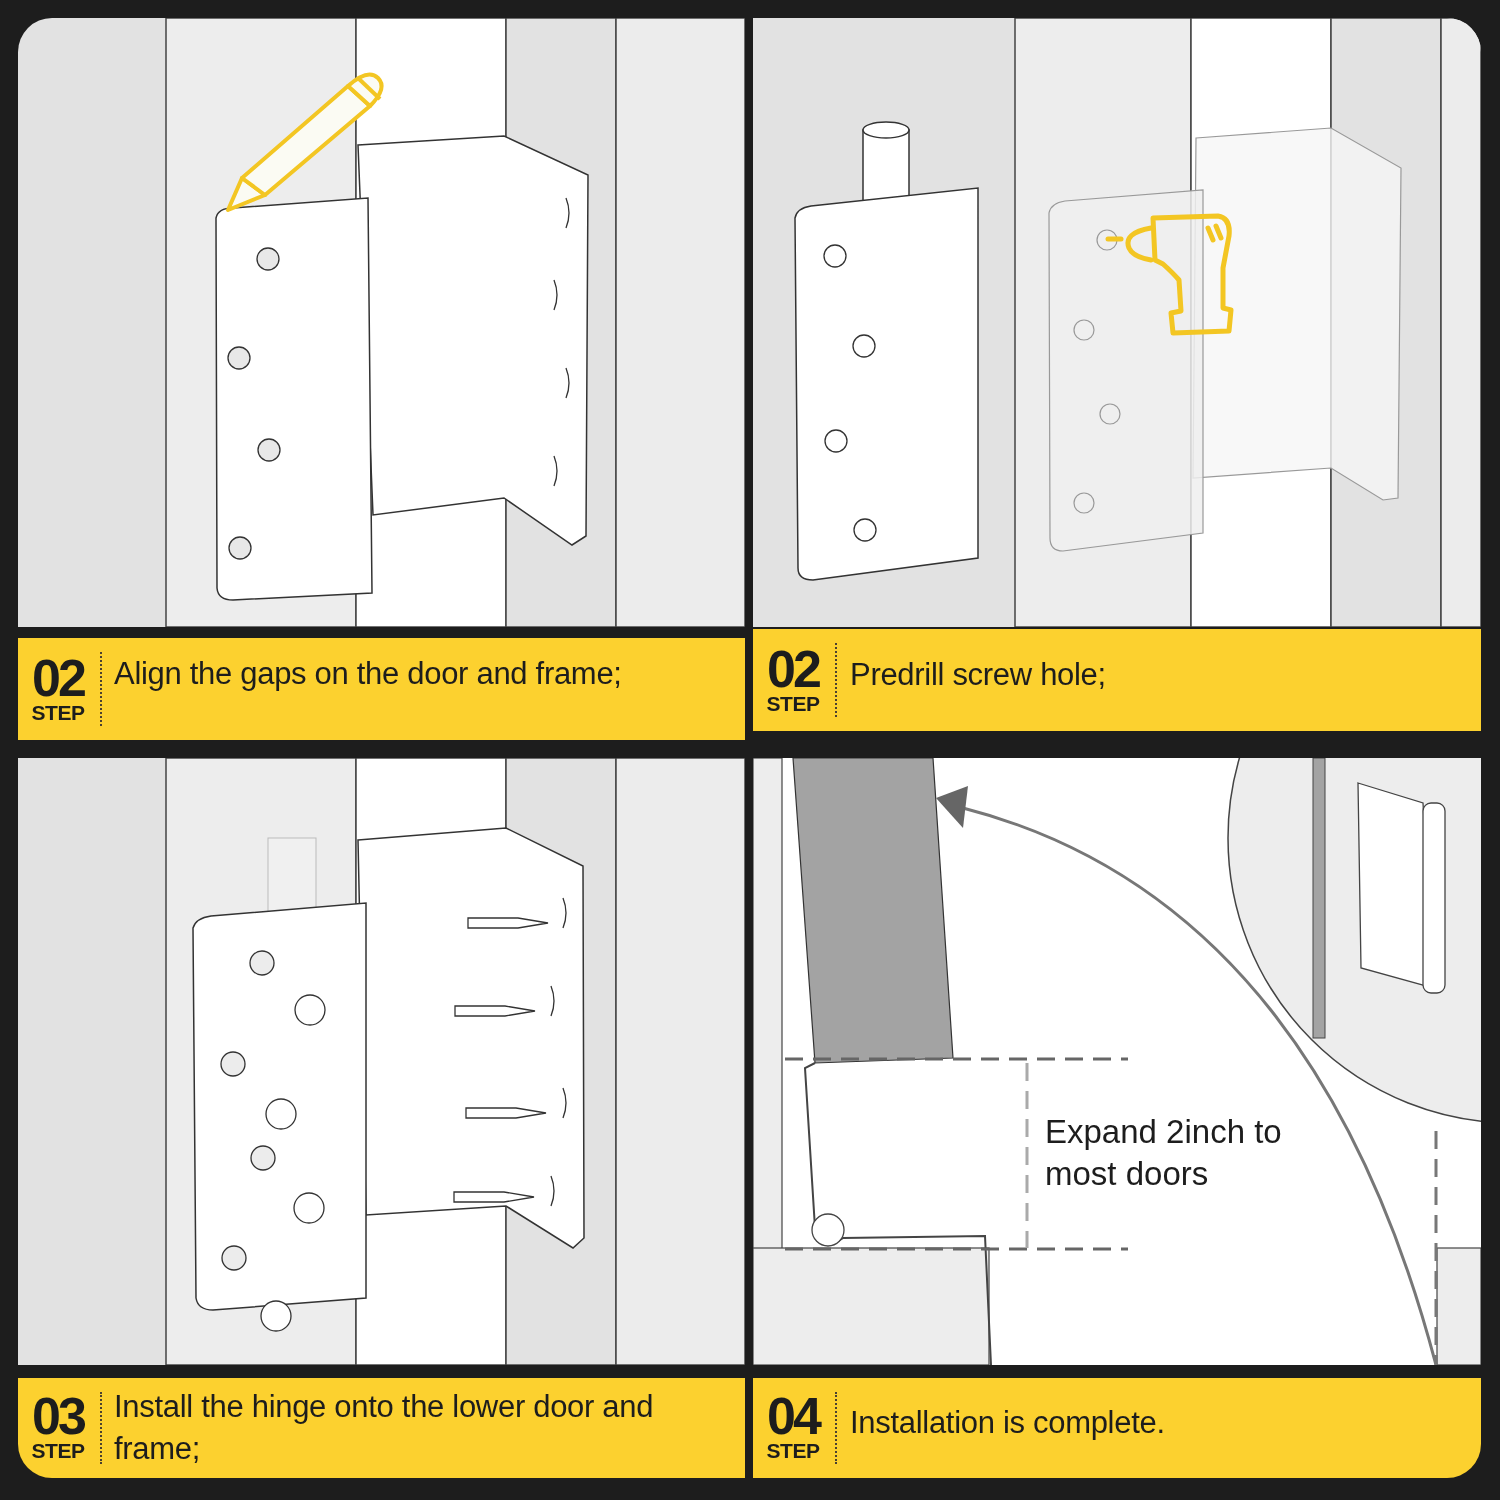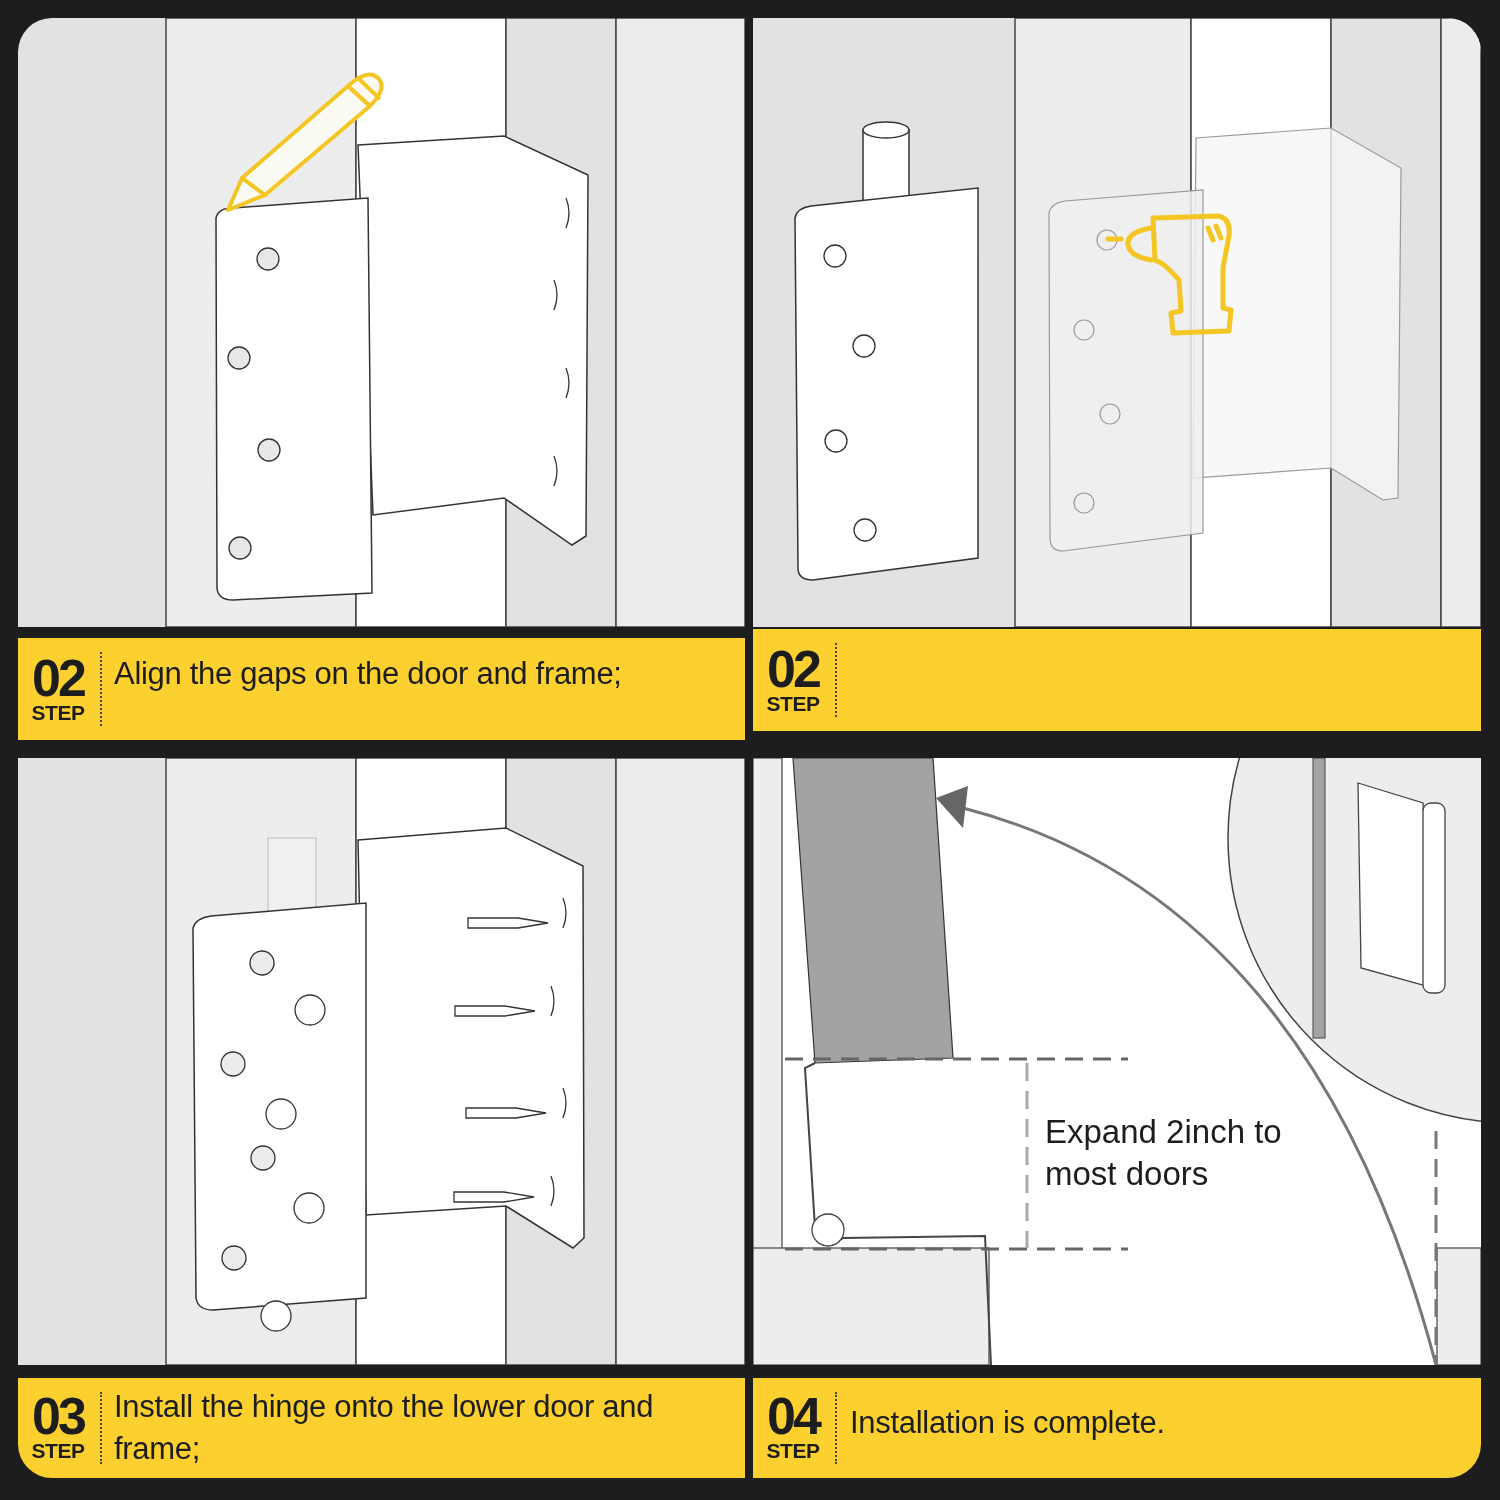--- a/index.html
+++ b/index.html
@@ -94,20 +94,21 @@
   <div class="sep" style="left:82px;top:14px;height:74px;"></div>
   <div class="txt" style="left:96px;top:15px;width:620px;">Align the gaps on the door and frame;</div>
 </div>
 
 <div class="bar" style="left:753px;top:629px;width:728px;height:102px;">
   <div class="num" style="left:0;top:16px;">
     <span class="n">02</span>
     <span class="s">STEP</span>
   </div>
   <div class="sep" style="left:82px;top:14px;height:74px;"></div>
+  <div class="txt" style="left:97px;top:25px;width:620px;">Predrill screw hole;</div>
 </div>
 
 <div class="panel" style="left:18px;top:758px;width:727px;height:607px;">
   <svg width="727" height="607">
     <rect x="148" y="0" width="190" height="607" fill="#ededed" stroke="#444" stroke-width="1.5"></rect>
     <rect x="338" y="0" width="150" height="607" fill="#ffffff" stroke="#444" stroke-width="1.5"></rect>
     <rect x="488" y="0" width="110" height="607" fill="#e2e2e2" stroke="#444" stroke-width="1.5"></rect>
     <rect x="598" y="0" width="129" height="607" fill="#ececec" stroke="#444" stroke-width="1.5"></rect>
     <polygon points="340,82 488,70 565,108 566,480 555,490 488,448 348,457" fill="#fff" stroke="#333" stroke-width="1.5"></polygon>
     <rect x="250" y="80" width="48" height="90" fill="#f0f0f0" stroke="#bbb" stroke-width="1"></rect>

